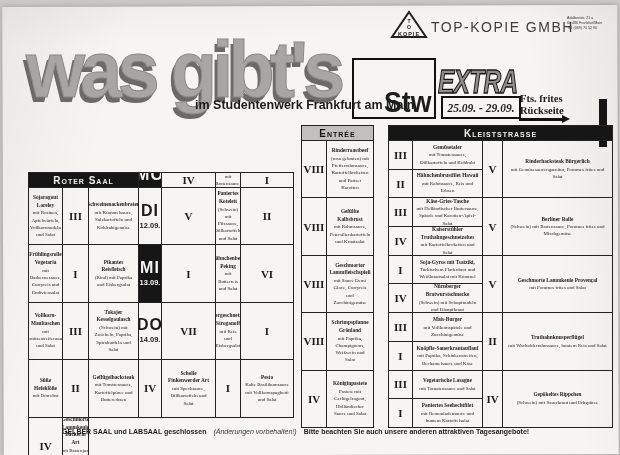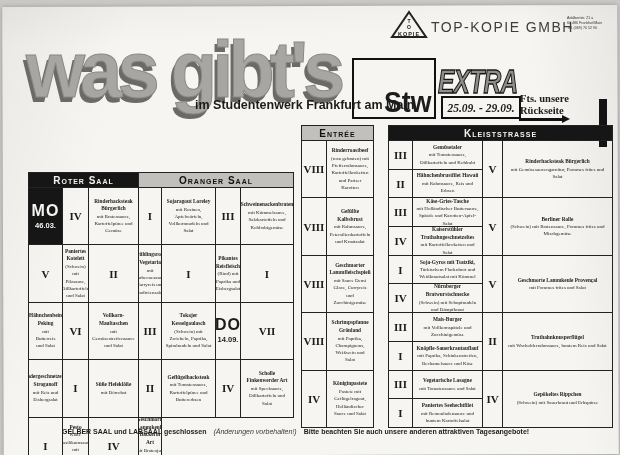--- a/index.html
+++ b/index.html
@@ -91,62 +91,69 @@
 Tel. (069) 70 52 90</div>
 
   <div class="logo-was">was gibt's</div>
   <div class="stw-box">
     <span>Stw</span>
   </div>
   <div class="extra">EXTRA</div>
   <div class="subtitle">im Studentenwerk Frankfurt am Main</div>
   <div class="date-box">25.09. - 29.09.</div>
   <div class="fts">
-    <div>Fts. unsere</div>
+    <div>Fts. frites</div>
     <div>Rückseite</div>
   </div>
   <div class="arrow"></div>
   <div class="edge-mark"></div>
 
   <div class="tbl t1">
     <div class="hdr dark c13">Roter Saal</div>
-    <div class="hdr gray c48">Oranger Saal</div>
   <div class="cell day dark">
         <div class="day-name">MO</div>
         <div class="day-date">46.03.</div>
       </div>
       <div class="cell num">IV</div>
       <div class="cell dish">
         <div class="title">Rinderhacksteak Bürgerlich</div>
         <div class="desc">mit Bratensauce, Kartoffelpüree und Gemüse</div>
       </div>
       <div class="cell num">I</div>
       <div class="cell dish">
         <div class="title">Sojaragout Loreley</div>
         <div class="desc">mit Rosinen, Apfelwürfeln, Vollkornnudeln und Salat</div>
       </div>
       <div class="cell num">III</div>
       <div class="cell dish">
         <div class="title">Schweinenackenbraten</div>
         <div class="desc">mit Kümmelsauce, Salzkartoffeln und Kohlrabigemüse</div>
       </div>
+      <div class="cell day">
+        <div class="day-name">DI</div>
+        <div class="day-date">12.09.</div>
+      </div>
       <div class="cell num">V</div>
       <div class="cell dish">
         <div class="title">Paniertes Kotelett</div>
         <div class="desc">(Schwein) mit Pilzsauce, Dillkartoffeln und Salat</div>
       </div>
       <div class="cell num">II</div>
       <div class="cell dish">
         <div class="title">Frühlingsrolle Vegetaria</div>
         <div class="desc">mit Barbecuesauce, Curryreis und Endiviensalat</div>
       </div>
       <div class="cell num">I</div>
       <div class="cell dish">
         <div class="title">Pikantes Reisfleisch</div>
         <div class="desc">(Rind) mit Paprika und Eisbergsalat</div>
+      </div>
+      <div class="cell day dark">
+        <div class="day-name">MI</div>
+        <div class="day-date">13.09.</div>
       </div>
       <div class="cell num">I</div>
       <div class="cell dish">
         <div class="title">Hähnchenbein Peking</div>
         <div class="desc">mit Butterreis und Salat</div>
       </div>
       <div class="cell num">VI</div>
       <div class="cell dish">
         <div class="title">Vollkorn-Maultaschen</div>
         <div class="desc">mit Gemüsestreifensauce und Salat</div>

